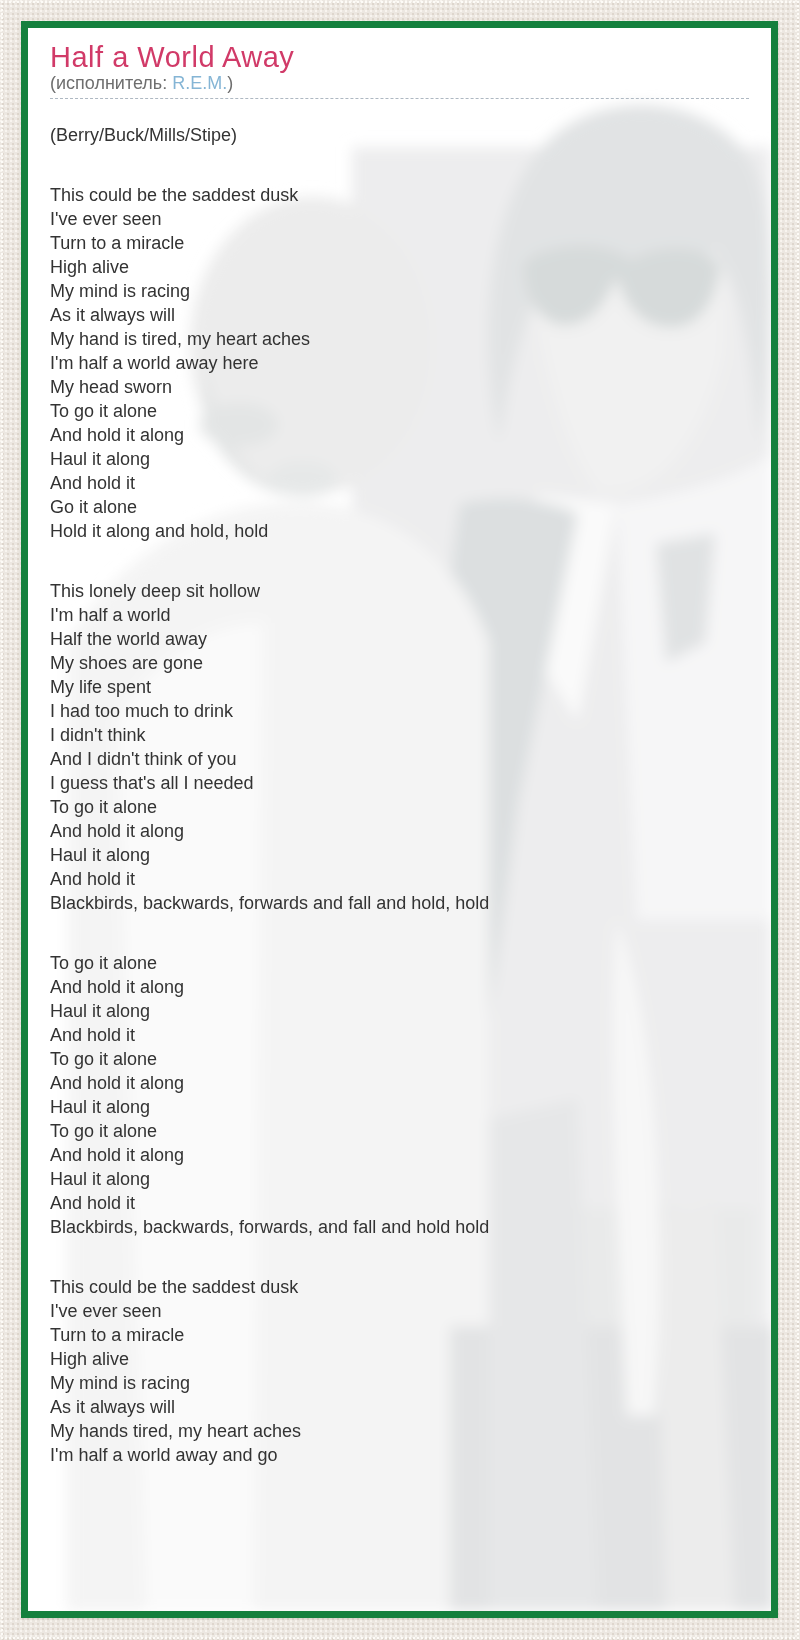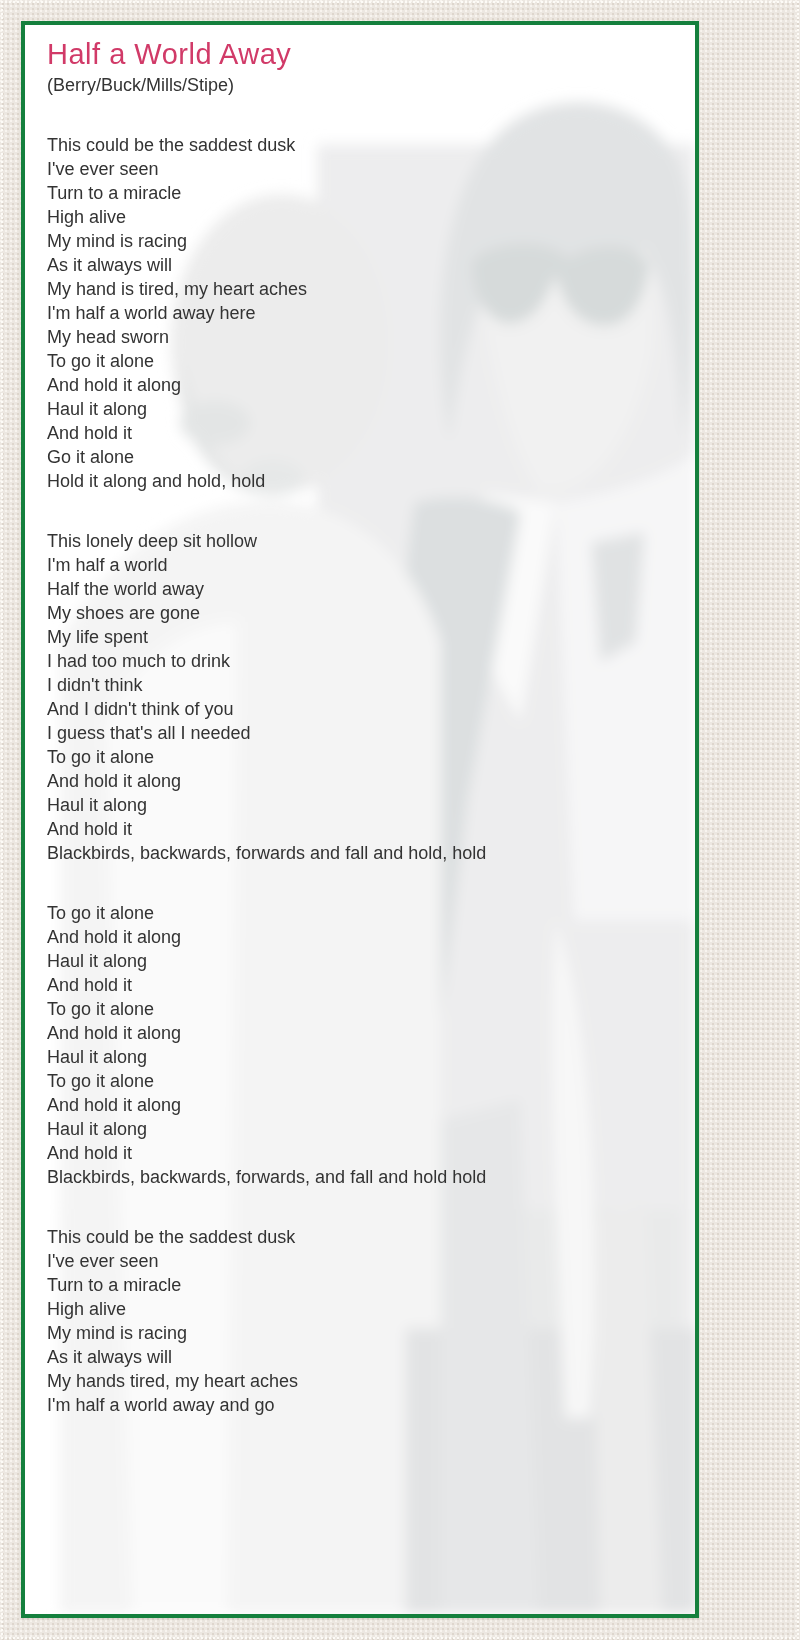--- a/index.html
+++ b/index.html
@@ -26,24 +26,24 @@
     inset: 1px;
     border: 2px dotted #fdfbf7;
     pointer-events: none;
     z-index: 3;
   }
 
   .card {
     position: absolute;
     left: 21px;
     top: 21px;
-    width: 678px;
+    width: 757px;
     height: 1597px;
     background: #ffffff;
-    border: 4px solid #15803d;
+    border: 7px solid #15803d;
     box-shadow: 0 1px 3px rgba(120, 108, 96, 0.18);
     overflow: hidden;
   }
 
   
   .bg-photo {
     position: absolute;
     inset: 0;
     width: 100%;
     height: 100%;
@@ -76,21 +76,21 @@
     cursor: pointer;
   }
 
   .lyrics {
     font-size: 18px;
     line-height: 24px;
     color: #333333;
   }
 
   .credits {
-    margin-top: 3px;
+    margin-top: 24px;
   }
 
   .stanza {
     margin-top: 36px;
   }
 </style>
 </head>
 <body>
 
 <div class="page-frame"></div>
@@ -134,20 +134,24 @@
       <path d="M640,1200 L700,1180 L720,1597 L650,1597 Z" fill="#ececec"></path>
 
       <path d="M600,900 C640,1000 650,1200 640,1400 L610,1400 C600,1200 590,1000 600,900 Z" fill="#f7f7f7"></path>
     </g>
   </svg>
 
   <div class="content">
 
     <h1 class="page-title" style="color: rgb(209, 58, 104);">Half a World Away</h1>
 
+    <div class="artist-line">
+      <span>(исполнитель:</span>
+      <a class="artist-link" style="color: rgb(133, 181, 213);">R.E.M.</a><span>)</span>
+    </div>
 
     <div class="lyrics" style="color: rgb(51, 51, 51);">
       <p class="credits">(Berry/Buck/Mills/Stipe)</p>
       <div>
           <p class="stanza">This could be the saddest dusk<br>I've ever seen<br>Turn to a miracle<br>High alive<br>My mind is racing<br>As it always will<br>My hand is tired, my heart aches<br>I'm half a world away here<br>My head sworn<br>To go it alone<br>And hold it along<br>Haul it along<br>And hold it<br>Go it alone<br>Hold it along and hold, hold</p>
           <p class="stanza">This lonely deep sit hollow<br>I'm half a world<br>Half the world away<br>My shoes are gone<br>My life spent<br>I had too much to drink<br>I didn't think<br>And I didn't think of you<br>I guess that's all I needed<br>To go it alone<br>And hold it along<br>Haul it along<br>And hold it<br>Blackbirds, backwards, forwards and fall and hold, hold</p>
           <p class="stanza">To go it alone<br>And hold it along<br>Haul it along<br>And hold it<br>To go it alone<br>And hold it along<br>Haul it along<br>To go it alone<br>And hold it along<br>Haul it along<br>And hold it<br>Blackbirds, backwards, forwards, and fall and hold hold</p>
           <p class="stanza">This could be the saddest dusk<br>I've ever seen<br>Turn to a miracle<br>High alive<br>My mind is racing<br>As it always will<br>My hands tired, my heart aches<br>I'm half a world away and go</p>
         </div>
     </div>

